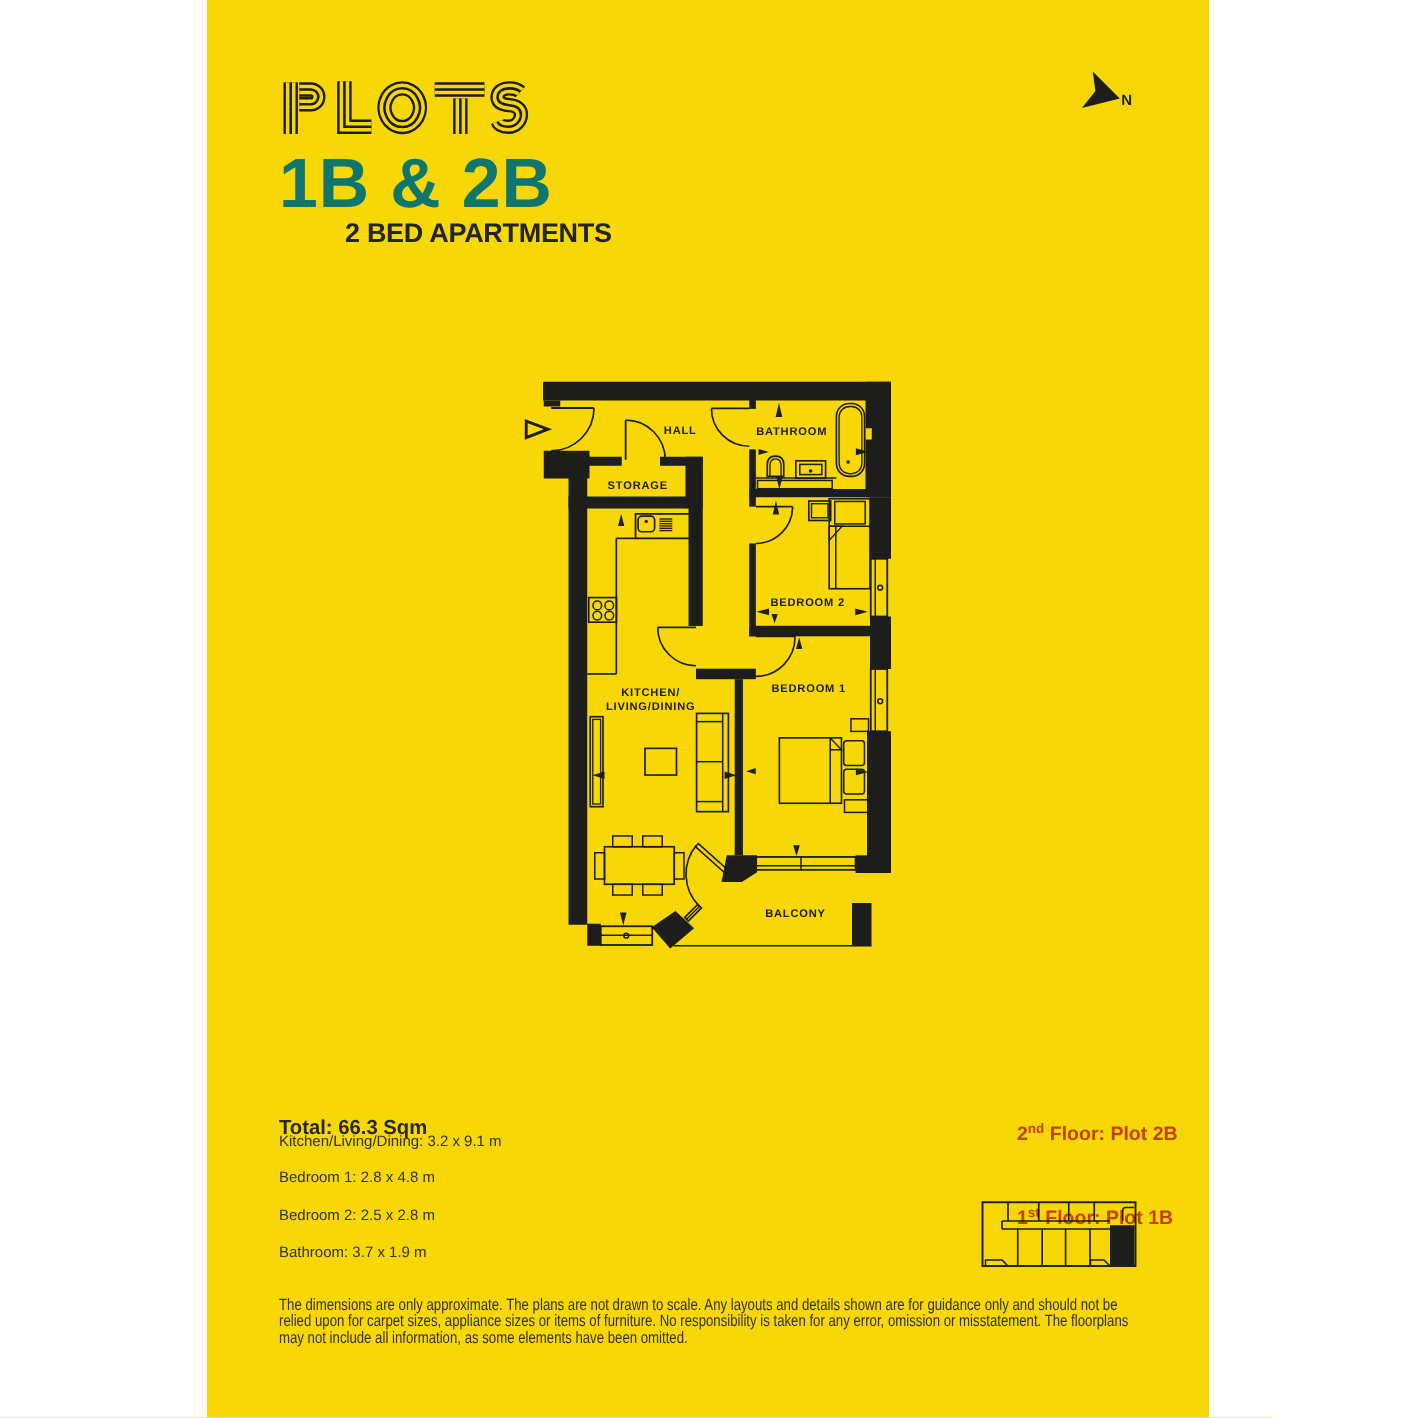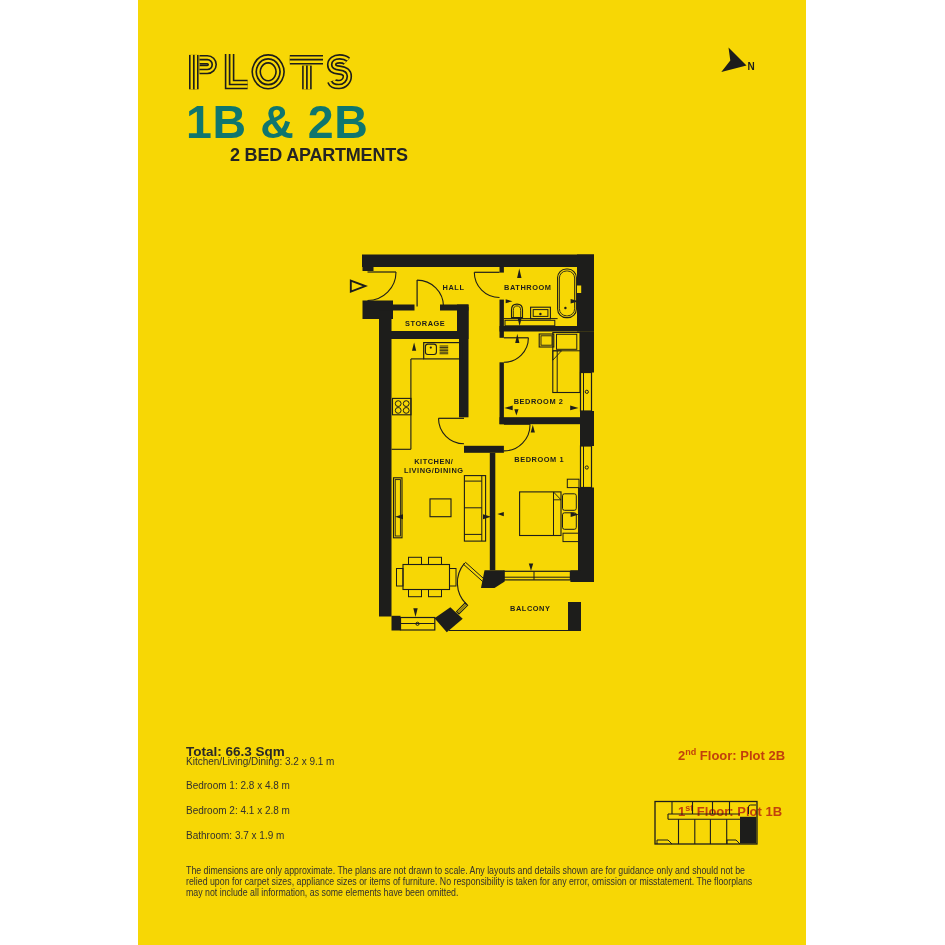--- a/index.html
+++ b/index.html
@@ -24,21 +24,21 @@
 <div id="big" class="abs">1B &amp; 2B</div>
 
 <div id="sub" class="abs">2 BED APARTMENTS</div>
 
 <div class="abs dim dimb" style="top:730px;">Total: 66.3 Sqm</div>
 
 <div class="abs dim" style="top:756px;">Kitchen/Living/Dining: 3.2 x 9.1 m</div>
 
 <div class="abs dim" style="top:780px;">Bedroom 1: 2.8 x 4.8 m</div>
 
-<div class="abs dim" style="top:805px;">Bedroom 2: 4.1 x 2.8 m</div>
+<div class="abs dim" style="top:805px;">Bedroom 2: 2.5 x 2.8 m</div>
 
 <div class="abs dim" style="top:830px;">Bathroom: 3.7 x 1.9 m</div>
 
 <div class="abs fl" style="top:747px;">2<sup>nd</sup> Floor: Plot 2B</div>
 
 <div class="abs fl" style="top:803px;">1<sup>st</sup> Floor: Plot 1B</div>
 
 <div id="disc" class="abs">The dimensions are only approximate. The plans are not drawn to scale. Any layouts and details shown are for guidance only and should not be<br>relied upon for carpet sizes, appliance sizes or items of furniture. No responsibility is taken for any error, omission or misstatement. The floorplans<br>may not include all information, as some elements have been omitted.</div>
 <svg class="abs" style="left:0;top:0" width="945" height="945" viewBox="0 0 945 945">
 

